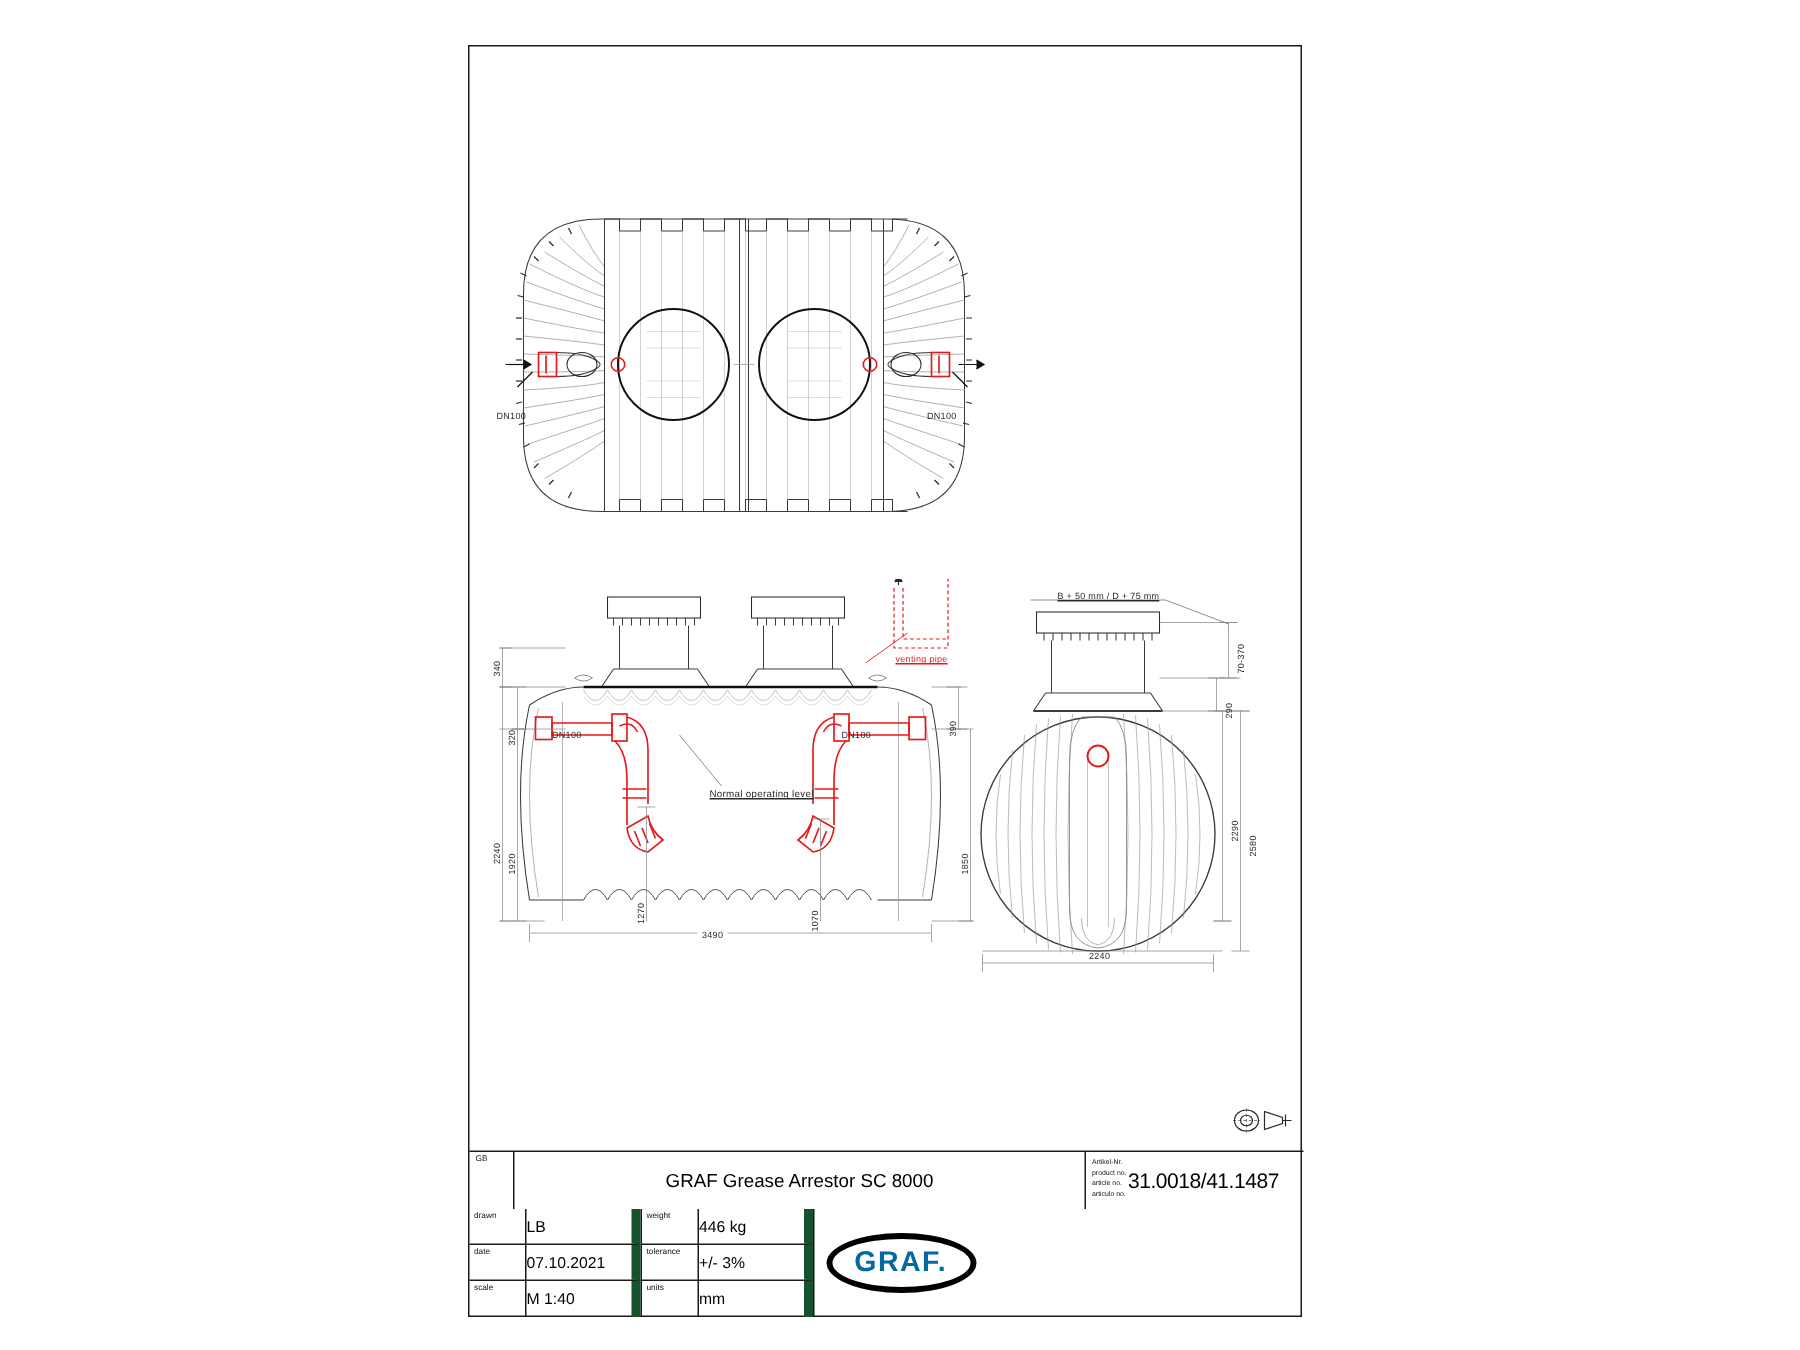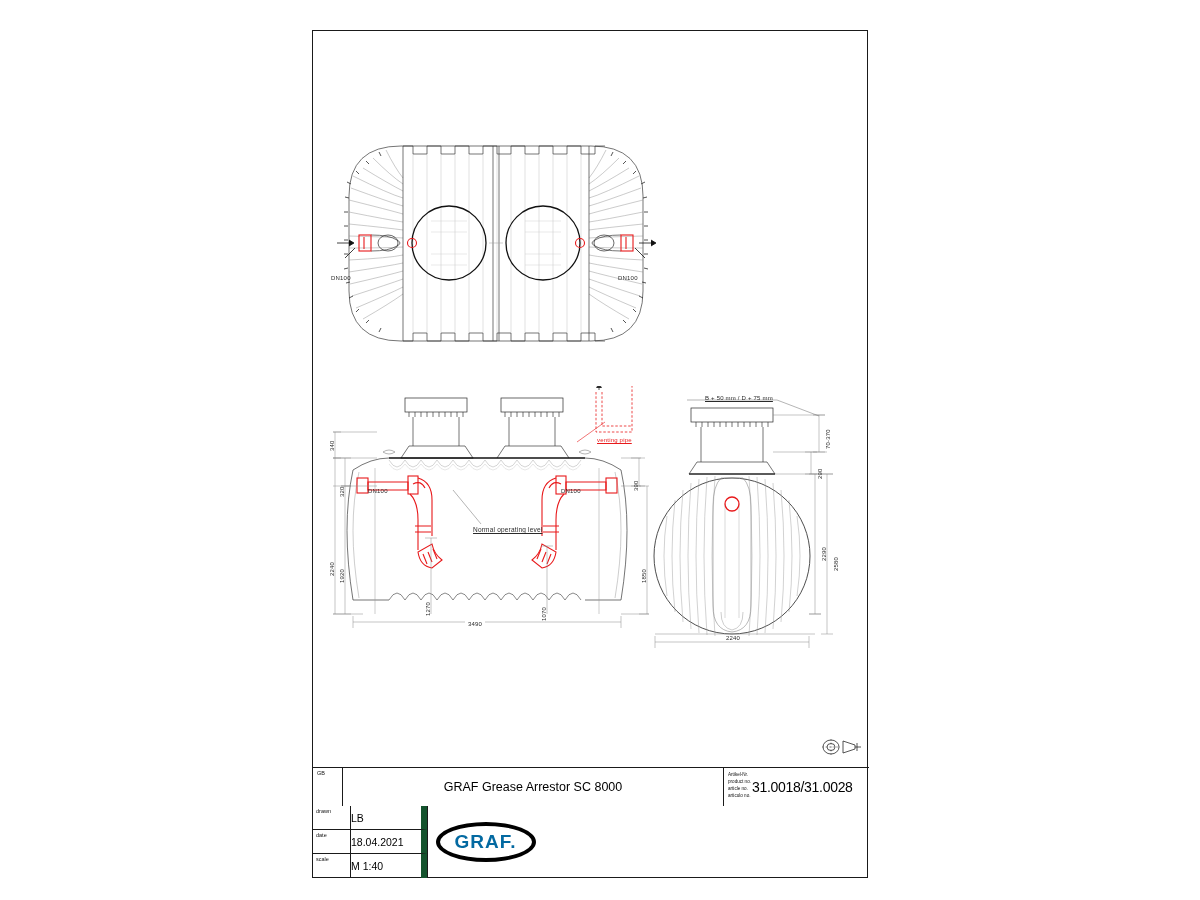--- a/index.html
+++ b/index.html
@@ -406,52 +406,78 @@
       <div id="tb-title">
         <span>GRAF Grease Arrestor SC 8000</span>
       </div>
       <div id="tb-artno">
         <div class="artlabels">
           <div>Artikel-Nr.</div>
           <div>product no.</div>
           <div>article no.</div>
           <div>articulo no.</div>
         </div>
-        <div id="artval">31.0018/31.0028</div>
+        <div id="artval">31.0018/41.1487</div>
       </div>
     </div>
 
     <div id="tb-bottom">
       <div class="col-left" style="border-right:1px solid #1a1a1a;">
         <div class="mini-row">
           <div class="mini-lblcell">
               <div class="lbl">drawn</div>
             </div>
           <div class="mini-valcell">
               <span>LB</span>
             </div>
         </div>
         <div class="mini-row">
           <div class="mini-lblcell">
               <div class="lbl">date</div>
             </div>
           <div class="mini-valcell">
-              <span>18.04.2021</span>
+              <span>07.10.2021</span>
             </div>
         </div>
         <div class="mini-row">
           <div class="mini-lblcell">
               <div class="lbl">scale</div>
             </div>
           <div class="mini-valcell">
               <span>M 1:40</span>
             </div>
         </div>
       </div>
 
+      <div class="col-mid" style="border-right:1px solid #1a1a1a;">
+        <div class="mini-row">
+          <div class="mini-lblcell">
+              <div class="lbl">weight</div>
+            </div>
+          <div class="mini-valcell">
+              <span>446 kg</span>
+            </div>
+        </div>
+        <div class="mini-row">
+          <div class="mini-lblcell">
+              <div class="lbl">tolerance</div>
+            </div>
+          <div class="mini-valcell">
+              <span>+/- 3%</span>
+            </div>
+        </div>
+        <div class="mini-row">
+          <div class="mini-lblcell">
+              <div class="lbl">units</div>
+            </div>
+          <div class="mini-valcell">
+              <span>mm</span>
+            </div>
+        </div>
+      </div>
 
       <div class="col-right">
         <div id="logo-cell">
           <div class="graf-logo">
             <span>GRAF.</span>
           </div>
         </div>
       </div>
     </div>
   </div>

